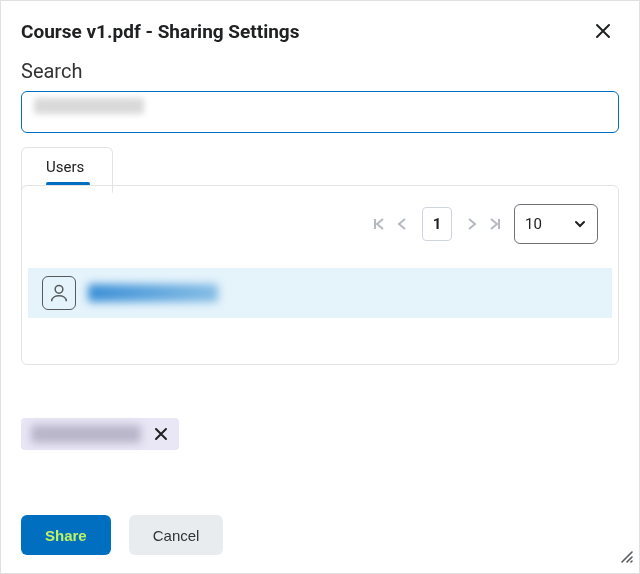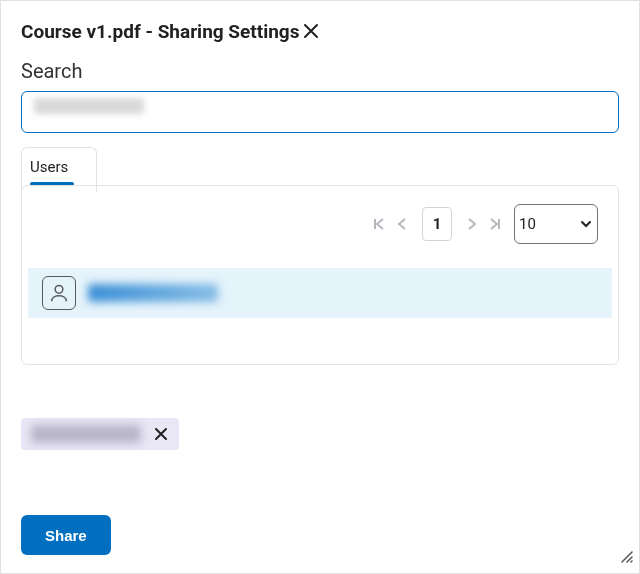--- a/index.html
+++ b/index.html
@@ -16,20 +16,21 @@
   .dialog {
     position: relative;
     width: 640px;
     height: 574px;
     border: 1px solid #e0e0e0;
     background: #fff;
   }
   .header {
     display: flex;
     align-items: center;
+    justify-content: space-between;
     padding: 18px 24px 8px 20px;
   }
   .header h1 {
     font-size: 19px;
     font-weight: 700;
     margin: 0;
     color: #202122;
   }
   .close-btn {
     width: 24px;
@@ -89,21 +90,21 @@
     min-height: 180px;
   }
   .tab {
     position: absolute;
     top: -38px;
     left: 0;
     background: #fff;
     border: 1px solid #e3e3e3;
     border-bottom: 1px solid #fff;
     border-radius: 6px 6px 0 0;
-    padding: 10px 22px 6px 8px;
+    padding: 10px 22px 6px 24px;
     font-size: 15px;
     color: #202122;
   }
   .tab .underline {
     height: 4px;
     background: #006fbf;
     border-radius: 3px;
     margin-top: 6px;
     width: 44px;
   }
@@ -127,21 +128,21 @@
     border-radius: 4px;
     display:flex; align-items:center; justify-content:center;
     font-weight:700; font-size:15px; color:#202122;
     margin: 0 4px;
   }
   .page-size {
     width: 84px; height: 40px;
     border: 1px solid #6f7277;
     border-radius: 6px;
     display:flex; align-items:center; justify-content:space-between;
-    padding: 0 4px; font-size:15px;
+    padding: 0 10px; font-size:15px;
     cursor:pointer;
   }
 
   .user-row {
     background: #e5f3fb;
     display:flex; align-items:center;
     gap:12px;
     padding: 8px 14px;
     border-radius: 0;
     margin: 6px 6px 16px 6px;
@@ -185,21 +186,21 @@
   }
   .btn {
     height: 40px;
     border-radius: 6px;
     padding: 0 24px;
     font-size: 15px;
     display:inline-flex; align-items:center; justify-content:center;
     cursor:pointer;
     border:none;
   }
-  .btn-primary { background:#006fbf; color:#ffffff; font-weight:700; }
+  .btn-primary { background:#006fbf; color:#bef264; font-weight:700; }
   .btn-secondary { background:#e9ecef; color:#333; }
 
   .resize-handle {
     position:absolute; right:6px; bottom:6px;
     color:#565a5c;
   }
 
   .filler { height: 80px; } 
 </style>
 </head>
@@ -289,20 +290,21 @@
             </svg>
         </span>
       </div>
     </div>
 
     <div class="filler"></div>
   </div>
 
   <div class="footer">
     <button class="btn btn-primary">Share</button>
+    <button class="btn btn-secondary">Cancel</button>
   </div>
 
   <div class="resize-handle">
     <svg width="14" height="14" viewBox="0 0 14 14">
       <path d="M3 13L13 3M8 13l5-5M12 13l1-1" stroke="#565a5c" stroke-width="1.6" stroke-linecap="round"></path>
     </svg>
   </div>
 
 </div>
 

